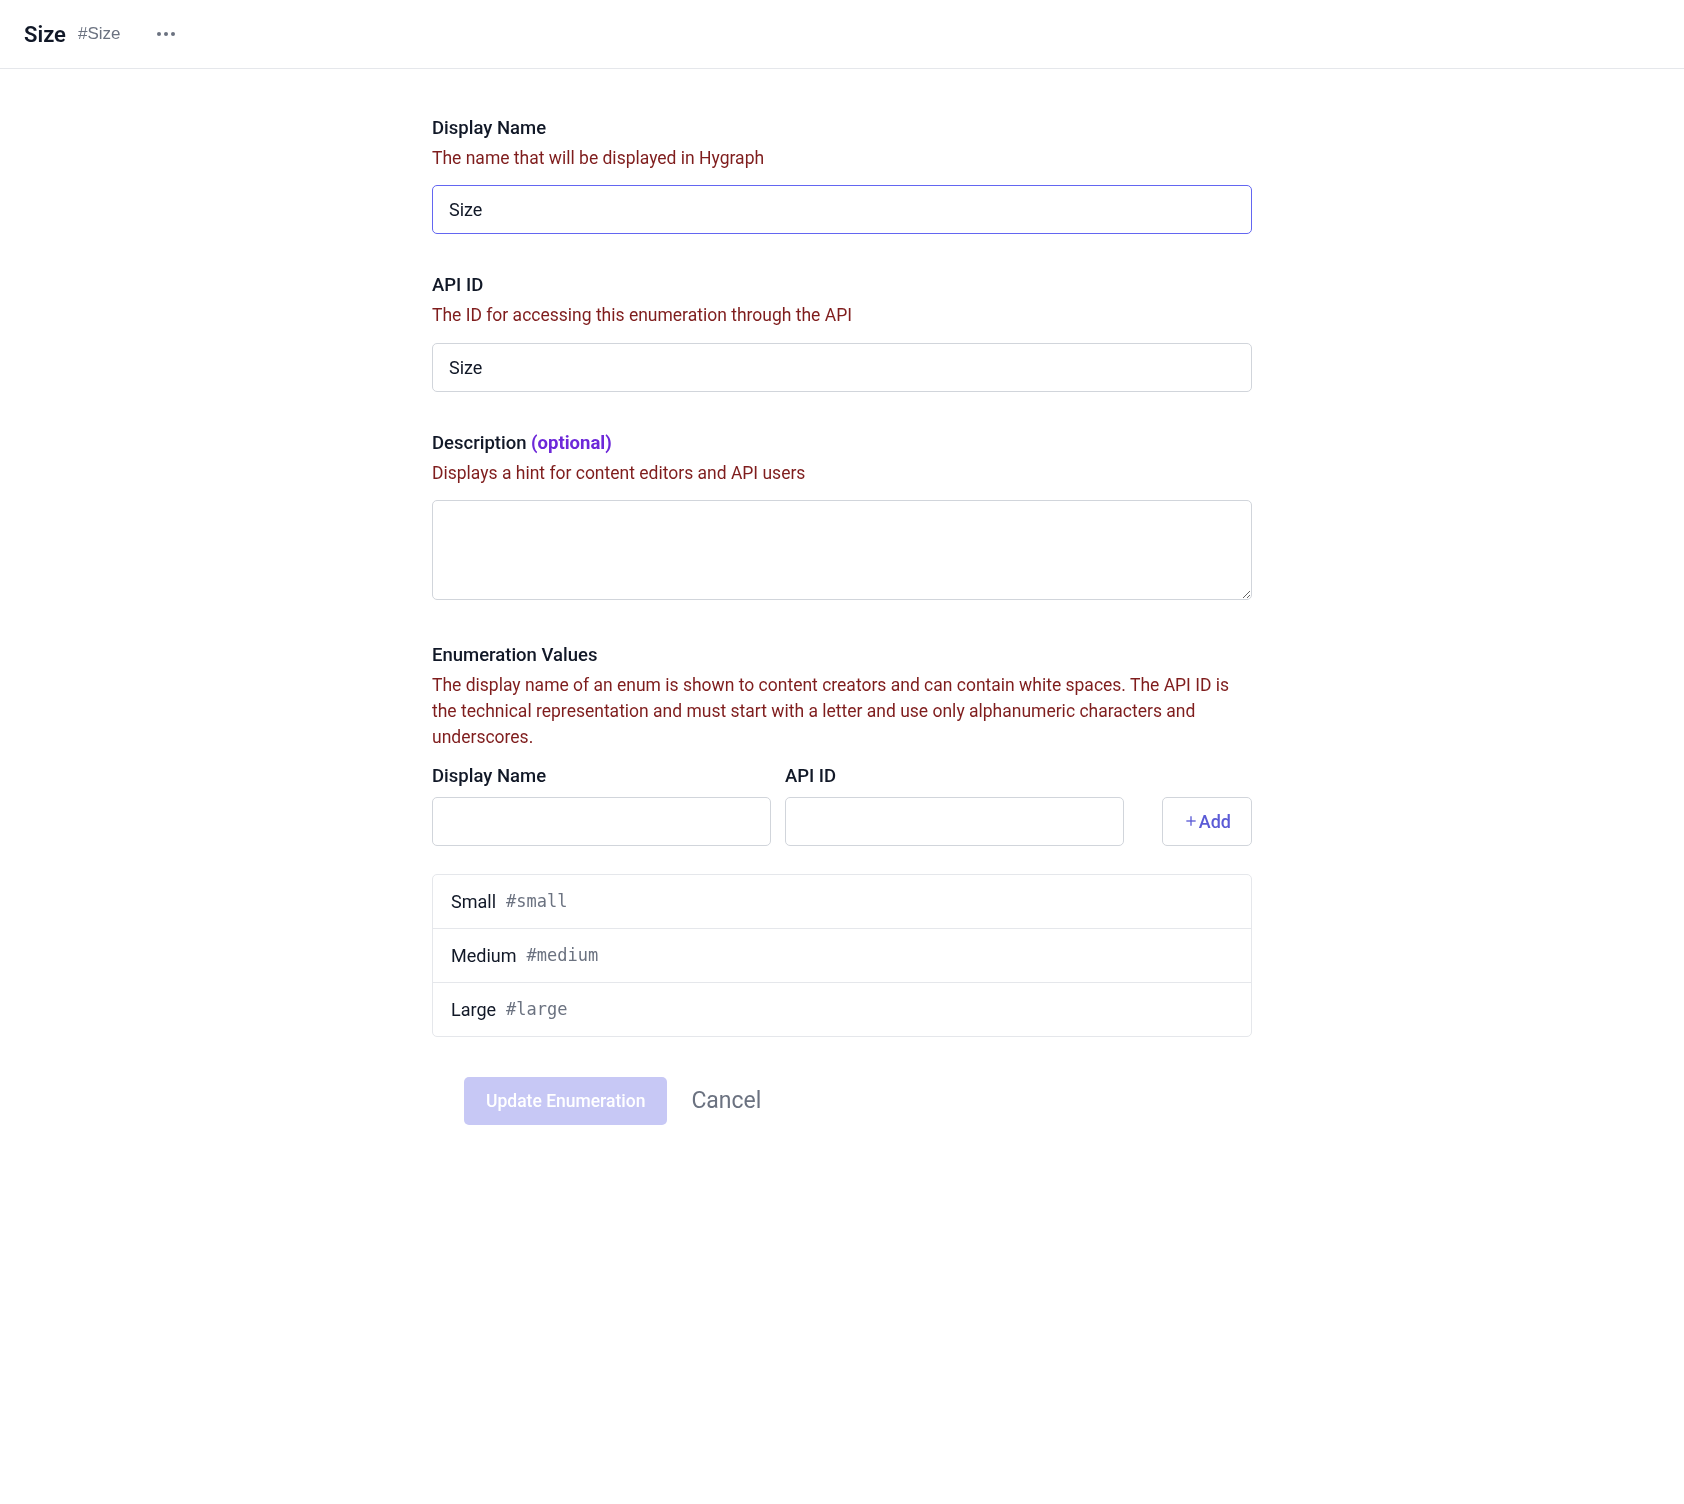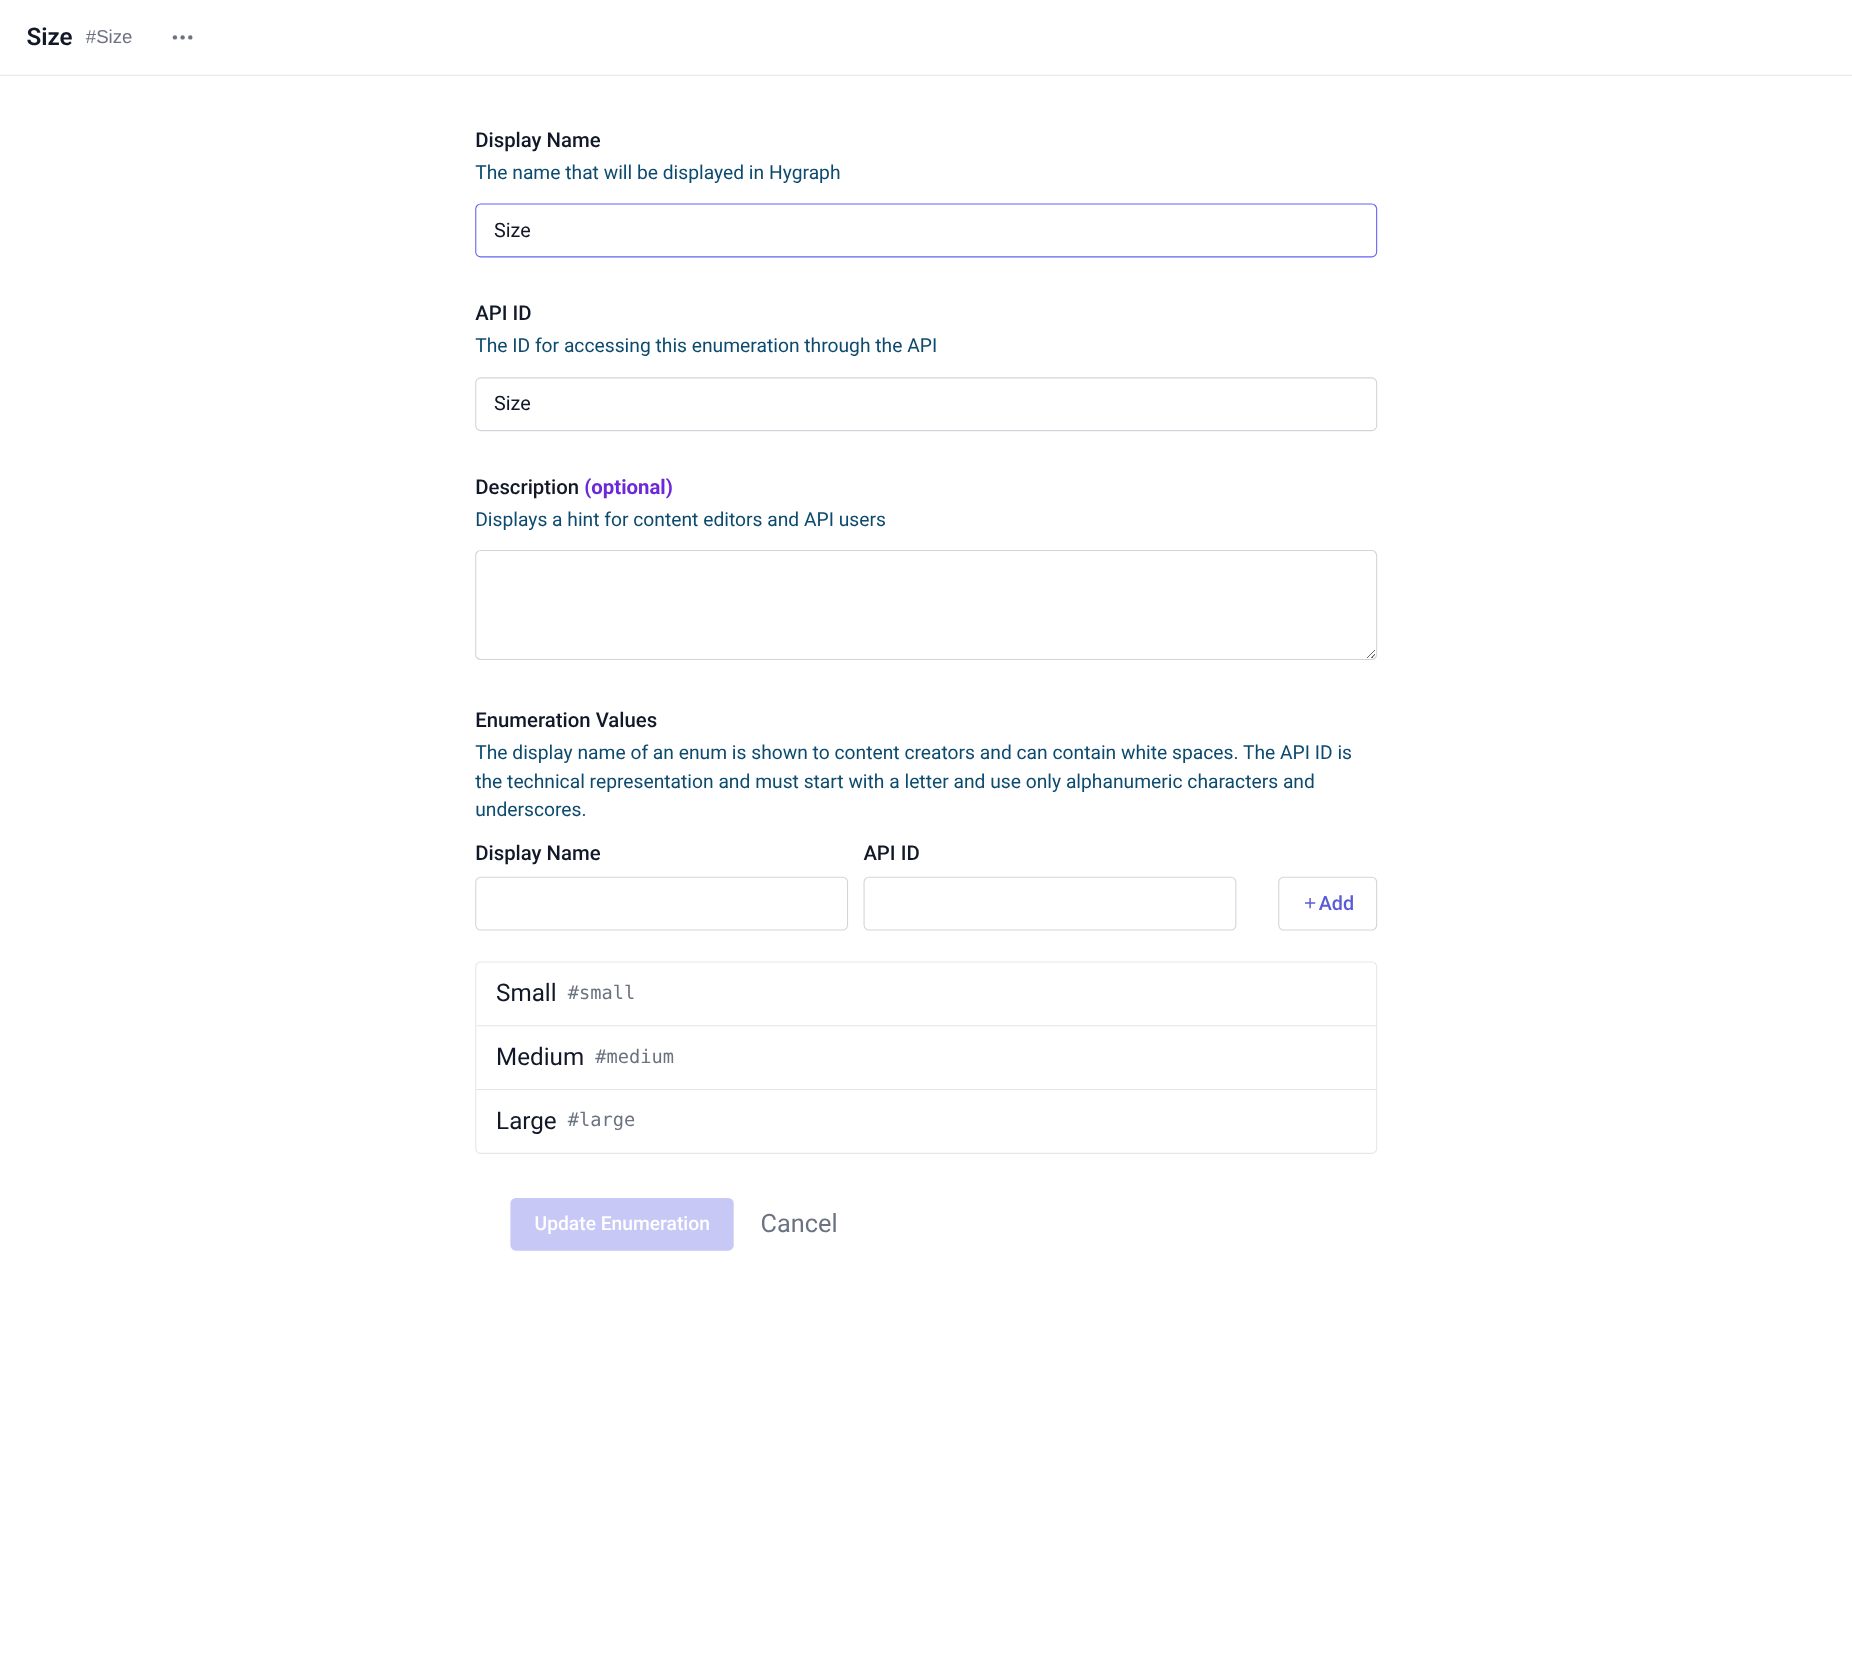--- a/index.html
+++ b/index.html
@@ -66,21 +66,21 @@
       font-weight: 500;
       color: #111827;
       margin-bottom: 6px;
     }
     .field-label .optional {
       color: #6d28d9;
       font-weight: 700;
     }
     .field-helper {
       font-size: 17.5px;
-      color: #0c4a6e;
+      color: #7f1d1d;
       margin-bottom: 14px;
       line-height: 1.5;
     }
     .input, .textarea {
       width: 100%;
       border: 1px solid #d1d5db;
       border-radius: 5px;
       padding: 13px 16px;
       font-size: 18px;
       font-family: inherit;
@@ -143,21 +143,21 @@
       padding: 16px 18px;
       border-bottom: 1px solid #e5e7eb;
       display: flex;
       align-items: center;
       gap: 10px;
     }
     .enum-value-item:last-child {
       border-bottom: none;
     }
     .enum-value-display {
-      font-size: 22px;
+      font-size: 18px;
       color: #111827;
       font-weight: 400;
     }
     .enum-value-api {
       font-family: ui-monospace, SFMono-Regular, Menlo, Monaco, Consolas, monospace;
       font-size: 17px;
       color: #6b7280;
     }
     .actions {
       display: flex;

